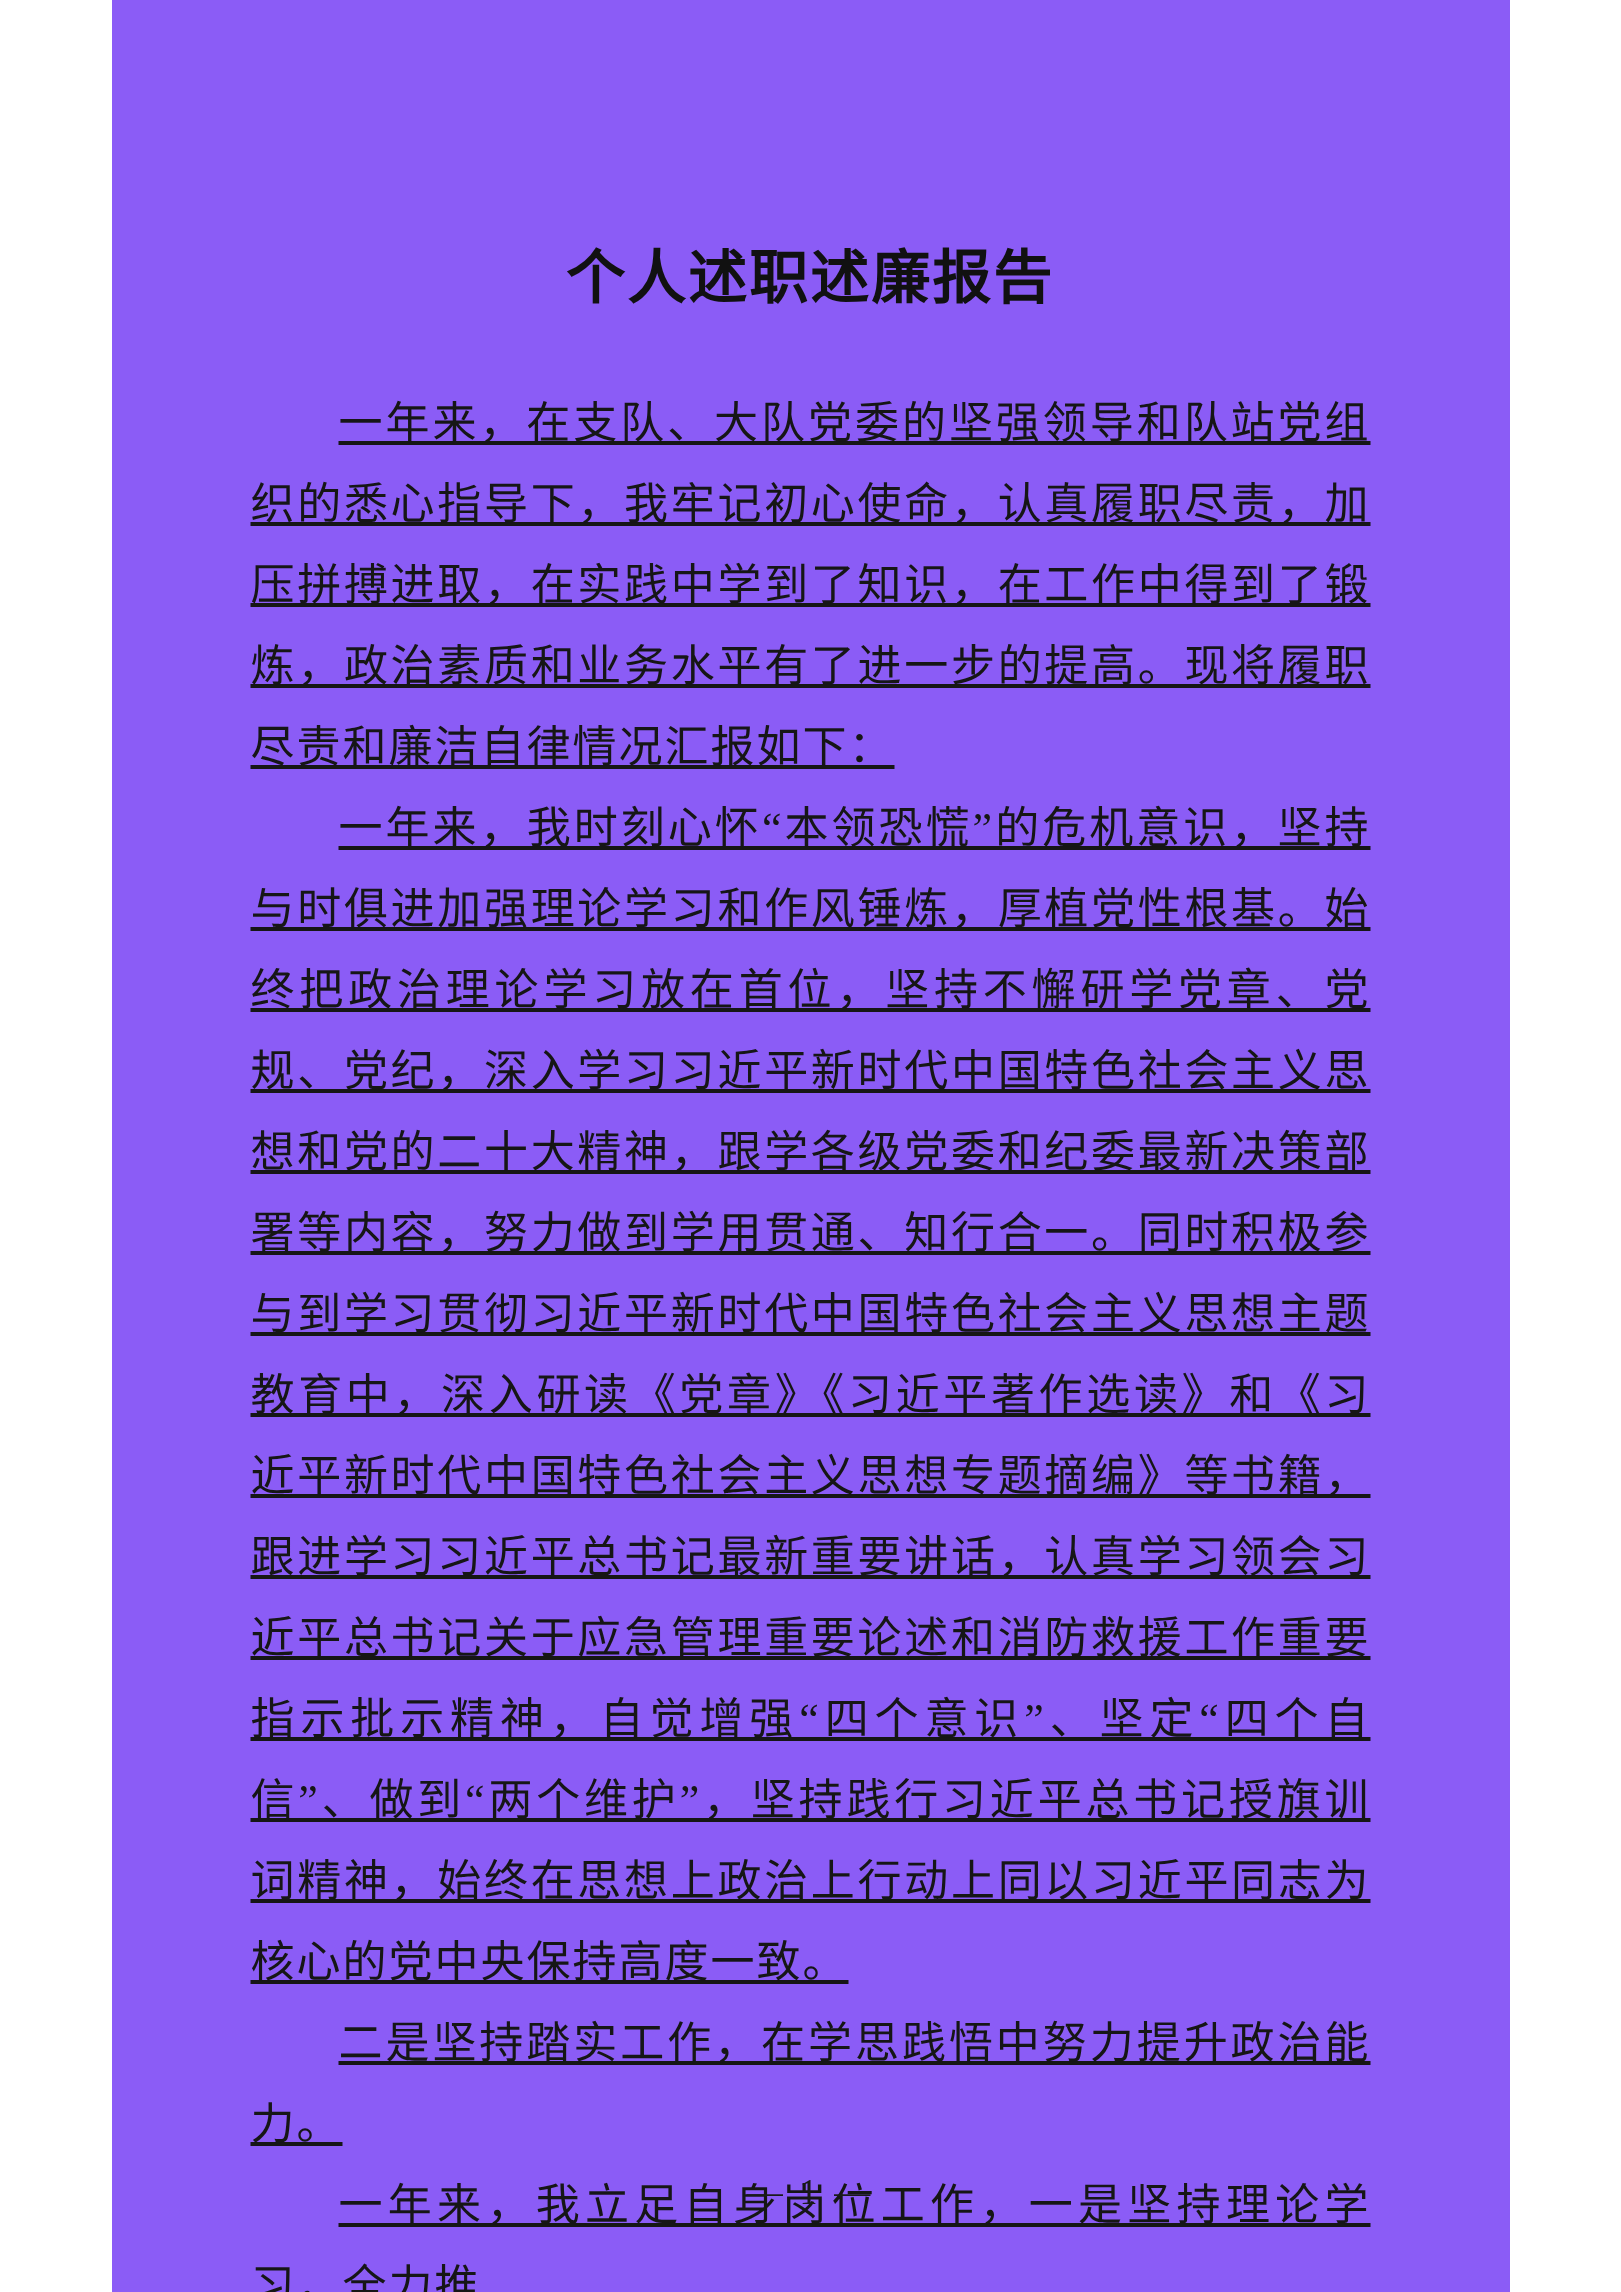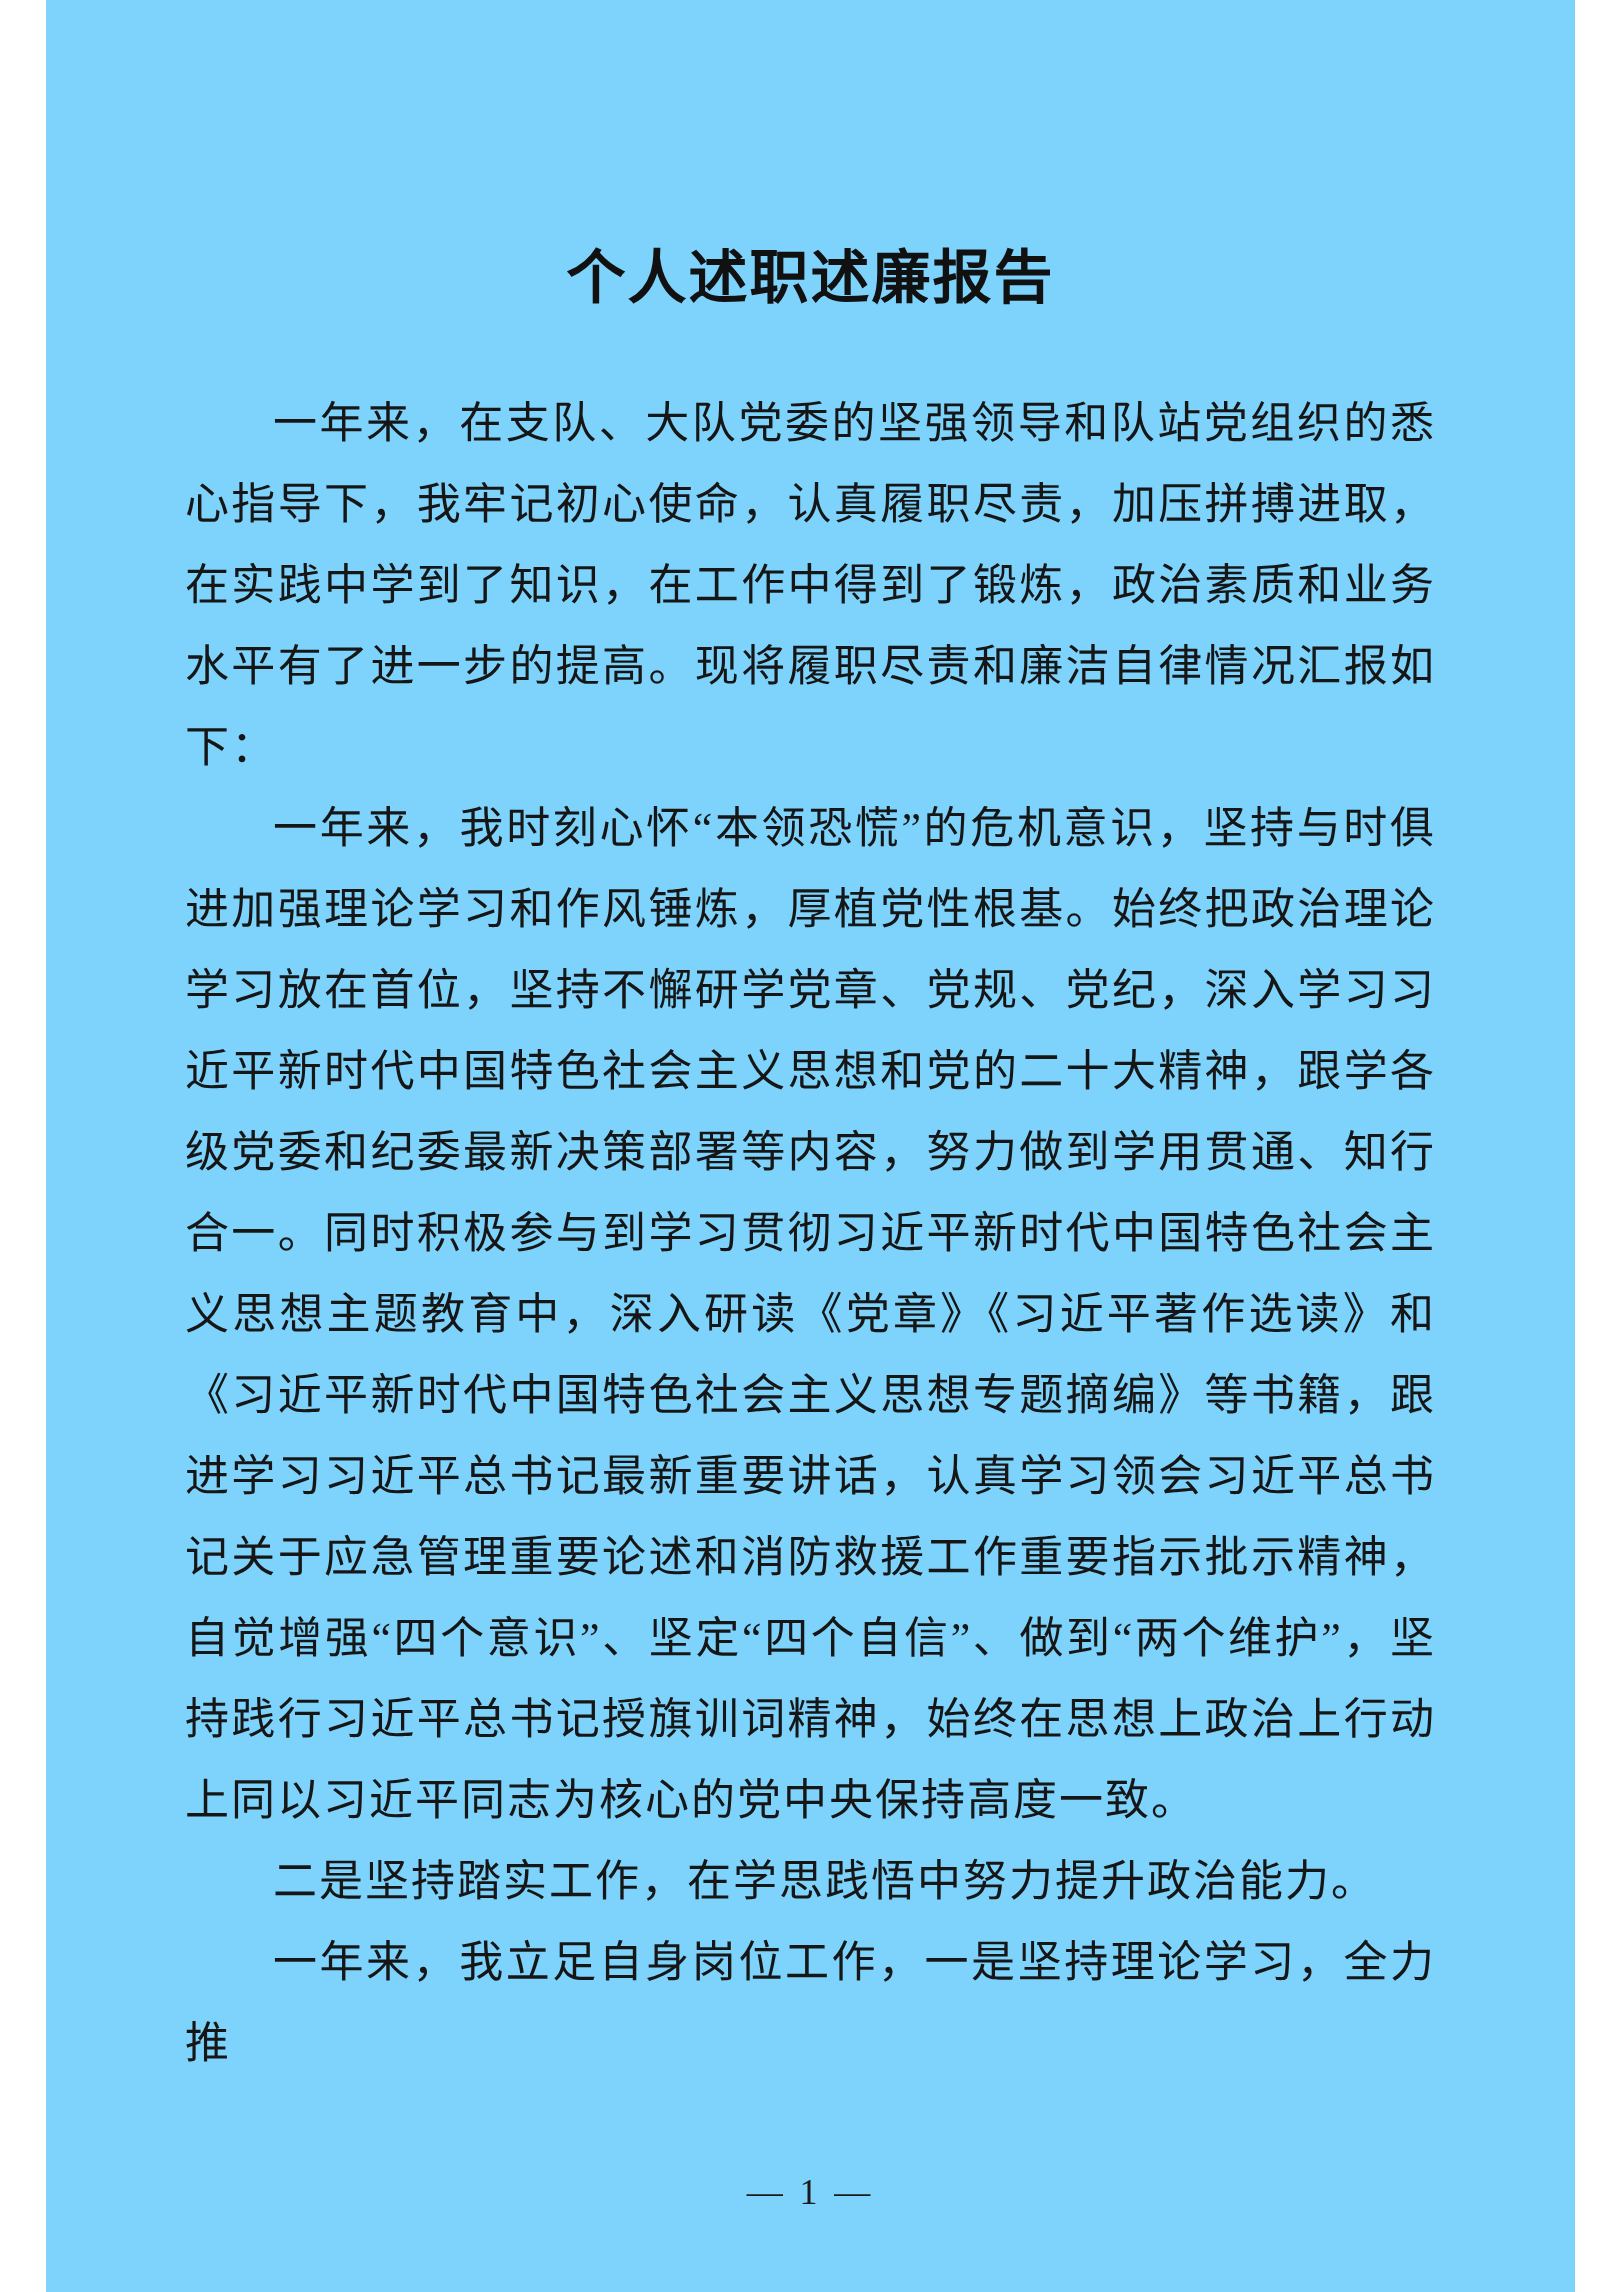--- a/index.html
+++ b/index.html
@@ -2,24 +2,24 @@
 <html lang="zh-CN"><head>
 <meta charset="utf-8">
 <style>
   html, body {
     margin: 0;
     padding: 0;
     background: #ffffff;
   }
   .page {
     position: relative;
-    width: 1529px;
+    width: 1398px;
     height: 2293px;
     margin: 0 auto;
-    background: #7dd3fc;
+    background: #8b5cf6;
     box-sizing: border-box;
     padding-top: 240px;
     overflow: hidden;
     color: #141414;
   }
   .doc-title {
     margin: 0;
     text-align: center;
     font-family: "Liberation Sans", "DejaVu Sans", sans-serif;
     font-weight: 700;
@@ -35,20 +35,21 @@
     line-height: 81px;
     letter-spacing: 2px;
     text-align: justify;
     text-justify: inter-ideograph;
     color: #161616;
   }
   .doc-para {
     margin: 0;
     text-indent: 2em;
     word-break: break-all;
+    text-decoration: underline;
   }
   .doc-footer {
     position: absolute;
     left: 0;
     right: 0;
     top: 2171px;
     text-align: center;
     font-family: "Liberation Serif", "DejaVu Serif", serif;
     font-size: 36px;
     letter-spacing: 3.9px;

